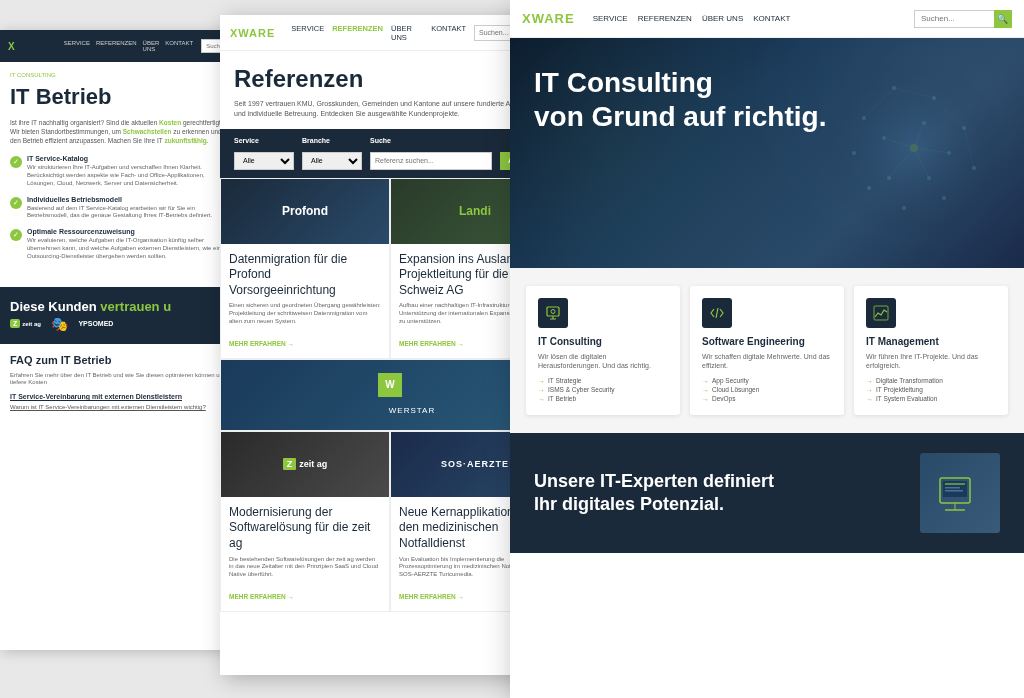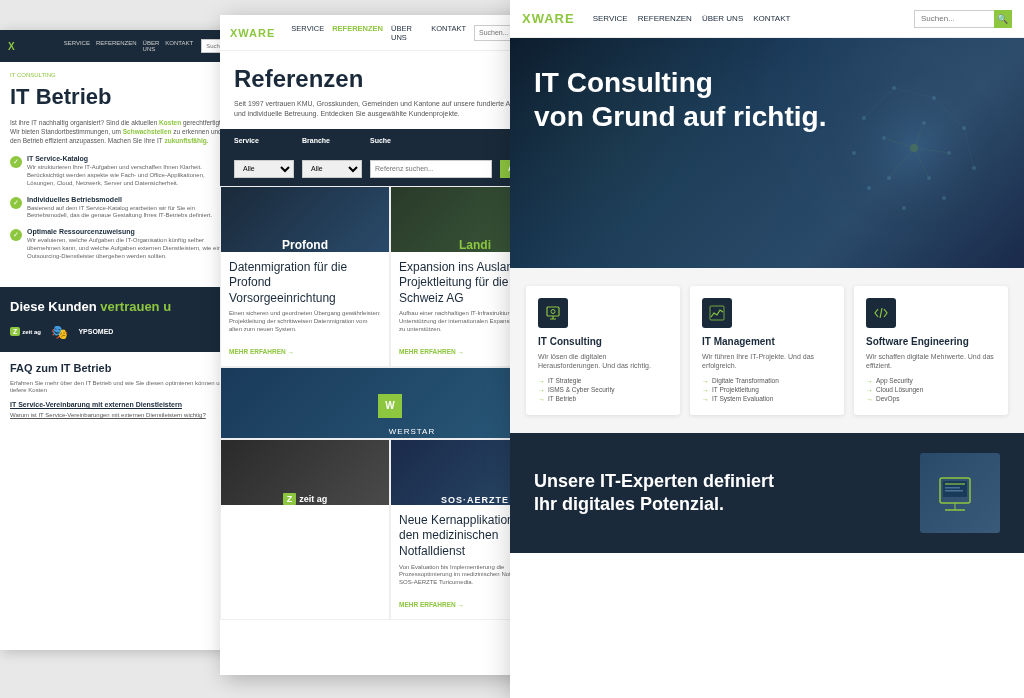--- a/index.html
+++ b/index.html
@@ -116,21 +116,20 @@
     }
     .layer-back .dark-section {
       background: #1a2a3a;
       padding: 12px 10px;
       margin-top: 8px;
     }
     .layer-back .dark-section h2 {
       font-size: 13px;
       color: #fff;
       font-weight: bold;
-      margin-bottom: 8px;
       line-height: 1.3;
     }
     .layer-back .dark-section h2 em {
       color: #8dc63f;
       font-style: normal;
     }
     .layer-back .logos-row {
       display: flex;
       align-items: center;
       gap: 10px;
@@ -244,21 +243,21 @@
     .layer-mid .filter-bar {
       background: #1a2a3a;
       padding: 8px 14px;
       display: flex;
       gap: 8px;
       align-items: flex-end;
     }
     .layer-mid .filter-group {
       display: flex;
       flex-direction: column;
-      gap: 16px;
+      gap: 8px;
     }
     .layer-mid .filter-group label {
       font-size: 7px;
       color: #fff;
       font-weight: bold;
     }
     .layer-mid .filter-group select,
     .layer-mid .filter-group input {
       height: 18px;
       font-size: 7px;
@@ -285,21 +284,21 @@
     }
     .layer-mid .ref-card {
       border: 1px solid #eee;
       overflow: hidden;
     }
     .layer-mid .ref-card .card-img {
       width: 100%;
       height: 65px;
       background: #2a3a4a;
       display: flex;
-      align-items: flex-end;
+      align-items: center;
       justify-content: center;
       position: relative;
       overflow: hidden;
     }
     .layer-mid .ref-card .card-img.profond {
       background: linear-gradient(135deg, #1a2a3a 0%, #2a4a6a 100%);
     }
     .layer-mid .ref-card .card-img.landi {
       background: linear-gradient(135deg, #2a3a2a 0%, #3a5a3a 100%);
     }
@@ -668,20 +667,25 @@
         </div>
       </div>
     </div>
 
     <div class="ref-card">
       <div class="card-img zeitag">
         <span class="card-logo-text" style="display:flex;align-items:center;gap:3px;">
           <span style="background:#8dc63f;color:#fff;padding:1px 4px;font-size:9px;border-radius:1px;">Z</span>
           <span style="font-size:9px;">zeit ag</span>
         </span>
+      </div>
+      <div class="card-body">
+        <h4>Modernisierung der Softwarelösung für die zeit ag</h4>
+        <p>Die bestehenden Softwarelösungen der zeit ag werden in das neue Zeitalter mit den Prinzipien SaaS und Cloud Native überführt.</p>
+        <a class="card-link">MEHR ERFAHREN →</a>
       </div>
     </div>
 
     <div class="ref-card">
       <div class="card-img sosaerzte">
         <span class="card-logo-text" style="font-size:9px;letter-spacing:1px;">SOS·AERZTE</span>
       </div>
       <div class="card-body">
         <h4>Neue Kernapplikation für den medizinischen Notfalldienst</h4>
         <p>Von Evaluation bis Implementierung die Prozessoptimierung im medizinischen Notfalldienst von SOS-AERZTE Turicumedia.</p>
@@ -768,47 +772,47 @@
         <ul>
           <li>IT Strategie</li>
           <li>ISMS &amp; Cyber Security</li>
           <li>IT Betrieb</li>
         </ul>
       </div>
 
       <div class="service-card">
         <div class="card-icon">
           <svg viewBox="0 0 16 16" fill="none">
-            <path d="M2 12 L5 8 L8 10 L11 5 L14 7" stroke="#8dc63f" stroke-width="1.2" fill="none"></path>
-            <rect x="1" y="1" width="14" height="14" rx="1" stroke="#8dc63f" stroke-width="0.8"></rect>
-          </svg>
-        </div>
-        <h3>IT Management</h3>
-        <p>Wir führen Ihre IT-Projekte. Und das erfolgreich.</p>
-        <ul>
-          <li>Digitale Transformation</li>
-          <li>IT Projektleitung</li>
-          <li>IT System Evaluation</li>
-        </ul>
-      </div>
-
-      <div class="service-card">
-        <div class="card-icon">
-          <svg viewBox="0 0 16 16" fill="none">
             <path d="M5 4 L2 8 L5 12" stroke="#8dc63f" stroke-width="1.2"></path>
             <path d="M11 4 L14 8 L11 12" stroke="#8dc63f" stroke-width="1.2"></path>
             <path d="M9 3 L7 13" stroke="#8dc63f" stroke-width="1.2"></path>
           </svg>
         </div>
         <h3>Software Engineering</h3>
         <p>Wir schaffen digitale Mehrwerte. Und das effizient.</p>
         <ul>
           <li>App Security</li>
           <li>Cloud Lösungen</li>
           <li>DevOps</li>
+        </ul>
+      </div>
+
+      <div class="service-card">
+        <div class="card-icon">
+          <svg viewBox="0 0 16 16" fill="none">
+            <path d="M2 12 L5 8 L8 10 L11 5 L14 7" stroke="#8dc63f" stroke-width="1.2" fill="none"></path>
+            <rect x="1" y="1" width="14" height="14" rx="1" stroke="#8dc63f" stroke-width="0.8"></rect>
+          </svg>
+        </div>
+        <h3>IT Management</h3>
+        <p>Wir führen Ihre IT-Projekte. Und das erfolgreich.</p>
+        <ul>
+          <li>Digitale Transformation</li>
+          <li>IT Projektleitung</li>
+          <li>IT System Evaluation</li>
         </ul>
       </div>
     </div>
   </div>
 
   <div class="cta-section">
     <div class="cta-grid">
       <h2>
         <span>Unsere IT-Experten definiert</span><br>
         <span>Ihr digitales Potenzial.</span>

